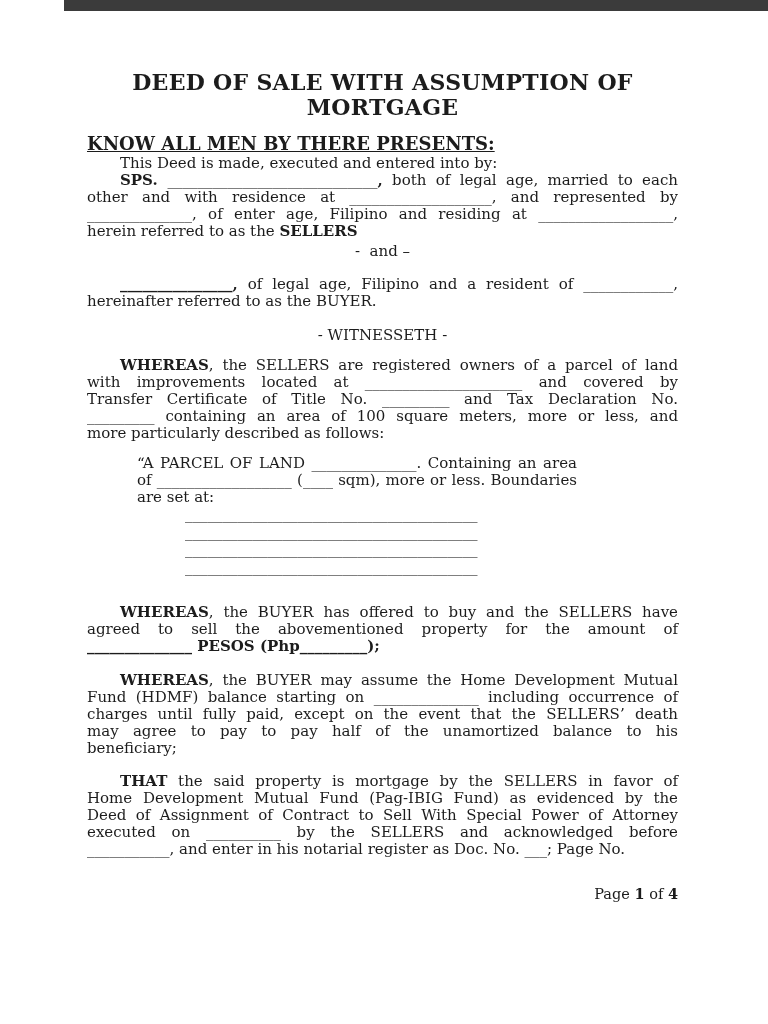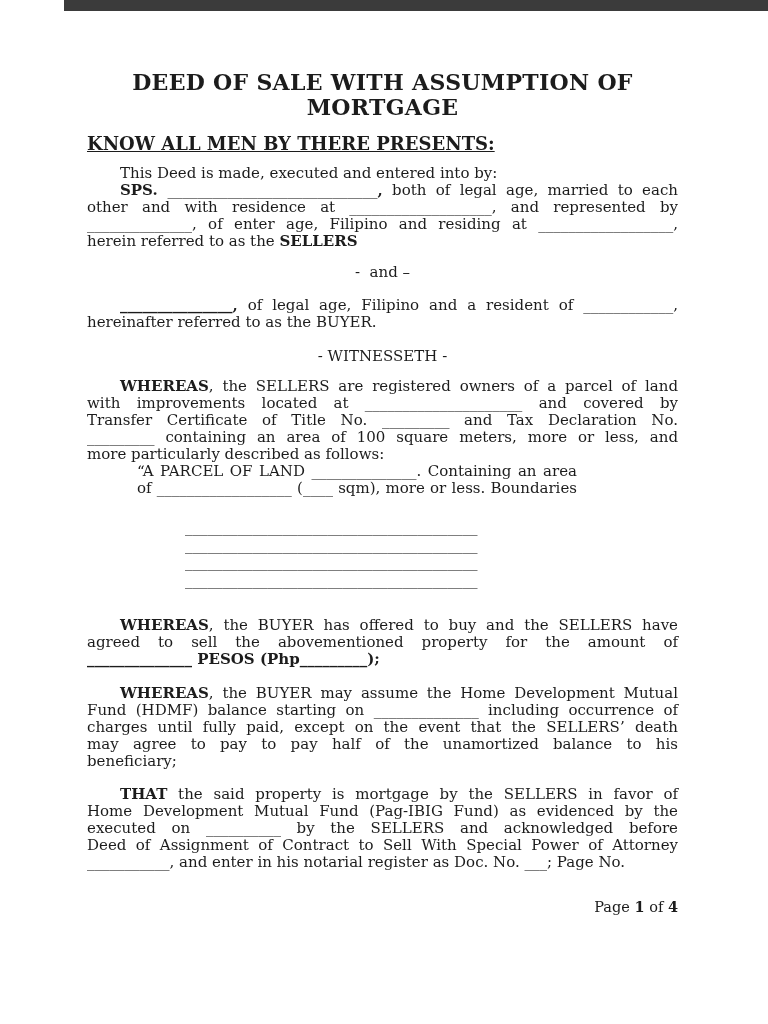--- a/index.html
+++ b/index.html
@@ -18,37 +18,37 @@
   
   .para .line { text-align:justify; text-align-last:justify; }
   .para .line.last { text-align-last:left; }
   
   .title { margin-top:70px; }
   .title .line { text-align:center; font-size:22px; line-height:25px; letter-spacing:0.3px; }
   
   .heading { margin-top:13px; }
   .heading .line { font-size:18px; line-height:22px; text-align:left;text-decoration:underline; }
   
-  .single { margin-top:10px; }
+  .single { }
   .single .line { text-align:left; text-align-last:left; }
   
   .center .line { text-align:center; }
   [data-block="3"]  { }
-  [data-block="4"]  { margin-top:14px; }
+  [data-block="4"]  { margin-top:3px; }
   [data-block="5"]  { margin-top:16px; }
   [data-block="6"]  { margin-top:17px; }
   [data-block="7"]  { margin-top:13px; }
   [data-block="8"]  { margin-top:17px; }
   [data-block="8"] .line { font-size:15.5px; }
   
-  .quote { margin-top:0; padding-left:50px; padding-right:101px; }
+  .quote { margin-top:13px; padding-left:50px; padding-right:101px; }
   .quote .line { text-align:justify; text-align-last:justify; }
   .quote .line.last { text-align-last:left; }
   
-  .blanks { margin-top:22px; }
+  .blanks { }
   .blanks .line { text-align:left; padding-left:98px; line-height:17.5px; }
   [data-block="11"] { margin-top:28px; }
   [data-block="12"] { margin-top:17px; }
   [data-block="13"] { margin-top:16px; }
   
   .footer-blk { margin-top:27px; }
   .footer-blk .line { text-align:right; font-size:14.5px; }
 </style>
 </head>
 <body>
@@ -85,20 +85,21 @@
     <div class="para" data-block="7">
         <div class="line ind"><span class="b">WHEREAS</span><span>, the SELLERS are registered owners of a parcel of land</span></div>
         <div class="line"><span>with improvements located at </span><span>_____________________</span><span> and covered by</span></div>
         <div class="line"><span>Transfer Certificate of Title No. </span><span>_________</span><span> and Tax Declaration No.</span></div>
         <div class="line"><span>_________</span><span> containing an area of 100 square meters, more or less, and</span></div>
         <div class="line last"><span>more particularly described as follows:</span></div>
       </div>
     <div class="quote" data-block="9">
         <div class="line"><span>“A PARCEL OF LAND </span><span>______________</span><span>. Containing an area</span></div>
         <div class="line"><span>of </span><span>__________________</span><span> (</span><span>____</span><span> sqm), more or less. Boundaries</span></div>
+        <div class="line last"><span>are set at:</span></div>
       </div>
     <div class="blanks" data-block="10">
         <div class="line"><span>_______________________________________</span></div>
         <div class="line"><span>_______________________________________</span></div>
         <div class="line"><span>_______________________________________</span></div>
         <div class="line last"><span>_______________________________________</span></div>
       </div>
     <div class="para" data-block="11">
         <div class="line ind"><span class="b">WHEREAS</span><span>, the BUYER has offered to buy and the SELLERS have</span></div>
         <div class="line"><span>agreed to sell the abovementioned property for the amount of</span></div>
@@ -107,21 +108,21 @@
     <div class="para" data-block="12">
         <div class="line ind"><span class="b">WHEREAS</span><span>, the BUYER may assume the Home Development Mutual</span></div>
         <div class="line"><span>Fund (HDMF) balance starting on </span><span>______________</span><span> including occurrence of</span></div>
         <div class="line"><span>charges until fully paid, except on the event that the SELLERS’ death</span></div>
         <div class="line"><span>may agree to pay to pay half of the unamortized balance to his</span></div>
         <div class="line last"><span>beneficiary;</span></div>
       </div>
     <div class="para" data-block="13">
         <div class="line ind"><span class="b">THAT</span><span> the said property is mortgage by the SELLERS in favor of</span></div>
         <div class="line"><span>Home Development Mutual Fund (Pag-IBIG Fund) as evidenced by the</span></div>
+        <div class="line"><span>Deed of Assignment of Contract to Sell With Special Power of Attorney</span></div>
         <div class="line"><span>executed on </span><span>__________</span><span> by the SELLERS and acknowledged before</span></div>
-        <div class="line"><span>Deed of Assignment of Contract to Sell With Special Power of Attorney</span></div>
         <div class="line last"><span>___________</span><span>, and enter in his notarial register as Doc. No. </span><span>___</span><span>; Page No.</span></div>
       </div>
     <div class="footer-blk" data-block="14">
         <div class="line last"><span>Page </span><span class="b">1</span><span> of </span><span class="b">4</span></div>
       </div>
   </div>
 </div>
 
 </body></html>

